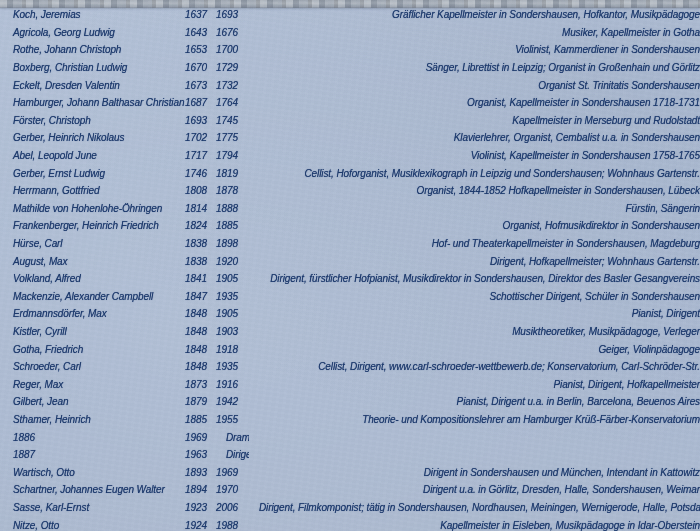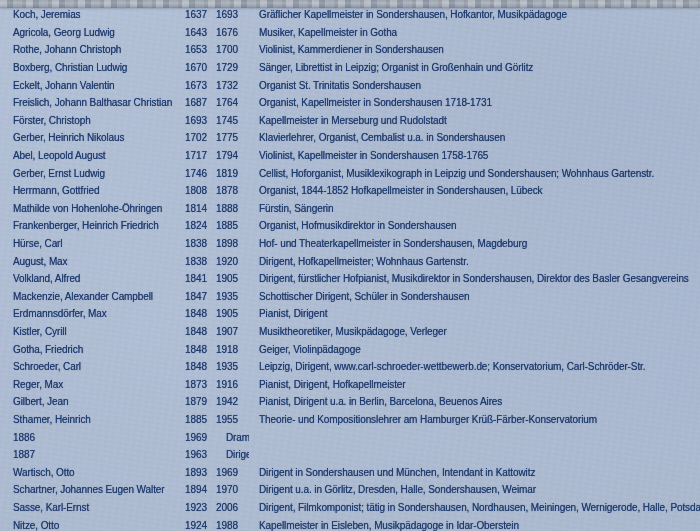--- a/index.html
+++ b/index.html
@@ -10,20 +10,21 @@
   }
   .photo {
     position: relative;
     width: 700px;
     height: 531px;
     overflow: hidden;
     background:
       radial-gradient(ellipse 950px 560px at 32% 62%, rgba(255,255,255,0.08), rgba(255,255,255,0) 65%),
       radial-gradient(ellipse 900px 600px at 85% 18%, rgba(60,75,105,0.07), rgba(60,75,105,0) 60%),
       linear-gradient(178deg, #b3c1d7 0%, #aebdd4 35%, #aab9d1 75%, #abb9cf 100%);
+    font-style: italic;
   }
   .top-edge {
     position: absolute;
     top: 0; left: 0; right: 0;
     height: 7px;
     background:
       repeating-linear-gradient(90deg,
         rgba(255,255,255,0.20) 0 7px,
         rgba(90,100,115,0.25) 7px 13px,
         rgba(180,188,198,0.16) 13px 22px,
@@ -43,21 +44,21 @@
     height: 17.6px;
     align-items: center;
     padding-left: 13px;
     color: #1d3a6d;
     font-size: 10px;
     letter-spacing: -0.1px;
     white-space: nowrap;
     text-shadow: 0 0 0.7px rgba(29,58,109,0.85);
   }
   .row .born, .row .died { text-align: left; }
-  .row .desc { padding-left: 10px; overflow: hidden; }
+  .row .desc { padding-left: 10px; overflow: hidden; text-align: right; }
   .grain {
     position: absolute;
     inset: 0;
     pointer-events: none;
     opacity: 0.55;
     background:
       repeating-linear-gradient(8deg, rgba(255,255,255,0.02) 0 2px, rgba(25,35,60,0.02) 2px 5px),
       repeating-linear-gradient(98deg, rgba(255,255,255,0.015) 0 3px, rgba(25,35,60,0.015) 3px 7px);
   }
 </style>
@@ -89,49 +90,49 @@
   </div>
 
   <div class="row">
     <span class="name">Boxberg, Christian Ludwig</span>
     <span class="born">1670</span>
     <span class="died">1729</span>
     <span class="desc">Sänger, Librettist in Leipzig; Organist in Großenhain und Görlitz</span>
   </div>
 
   <div class="row">
-    <span class="name">Eckelt, Johann Valentin</span>
+    <span class="name">Eckelt, Dresden Valentin</span>
     <span class="born">1673</span>
     <span class="died">1732</span>
     <span class="desc">Organist St. Trinitatis Sondershausen</span>
   </div>
 
   <div class="row">
-    <span class="name">Freislich, Johann Balthasar Christian</span>
+    <span class="name">Hamburger, Johann Balthasar Christian</span>
     <span class="born">1687</span>
     <span class="died">1764</span>
     <span class="desc">Organist, Kapellmeister in Sondershausen 1718-1731</span>
   </div>
 
   <div class="row">
     <span class="name">Förster, Christoph</span>
     <span class="born">1693</span>
     <span class="died">1745</span>
     <span class="desc">Kapellmeister in Merseburg und Rudolstadt</span>
   </div>
 
   <div class="row">
     <span class="name">Gerber, Heinrich Nikolaus</span>
     <span class="born">1702</span>
     <span class="died">1775</span>
     <span class="desc">Klavierlehrer, Organist, Cembalist u.a. in Sondershausen</span>
   </div>
 
   <div class="row">
-    <span class="name">Abel, Leopold August</span>
+    <span class="name">Abel, Leopold June</span>
     <span class="born">1717</span>
     <span class="died">1794</span>
     <span class="desc">Violinist, Kapellmeister in Sondershausen 1758-1765</span>
   </div>
 
   <div class="row">
     <span class="name">Gerber, Ernst Ludwig</span>
     <span class="born">1746</span>
     <span class="died">1819</span>
     <span class="desc">Cellist, Hoforganist, Musiklexikograph in Leipzig und Sondershausen; Wohnhaus Gartenstr.</span>
@@ -189,36 +190,36 @@
   <div class="row">
     <span class="name">Erdmannsdörfer, Max</span>
     <span class="born">1848</span>
     <span class="died">1905</span>
     <span class="desc">Pianist, Dirigent</span>
   </div>
 
   <div class="row">
     <span class="name">Kistler, Cyrill</span>
     <span class="born">1848</span>
-    <span class="died">1907</span>
+    <span class="died">1903</span>
     <span class="desc">Musiktheoretiker, Musikpädagoge, Verleger</span>
   </div>
 
   <div class="row">
     <span class="name">Gotha, Friedrich</span>
     <span class="born">1848</span>
     <span class="died">1918</span>
     <span class="desc">Geiger, Violinpädagoge</span>
   </div>
 
   <div class="row">
     <span class="name">Schroeder, Carl</span>
     <span class="born">1848</span>
     <span class="died">1935</span>
-    <span class="desc">Leipzig, Dirigent, www.carl-schroeder-wettbewerb.de; Konservatorium, Carl-Schröder-Str.</span>
+    <span class="desc">Cellist, Dirigent, www.carl-schroeder-wettbewerb.de; Konservatorium, Carl-Schröder-Str.</span>
   </div>
 
   <div class="row">
     <span class="name">Reger, Max</span>
     <span class="born">1873</span>
     <span class="died">1916</span>
     <span class="desc">Pianist, Dirigent, Hofkapellmeister</span>
   </div>
 
   <div class="row">

